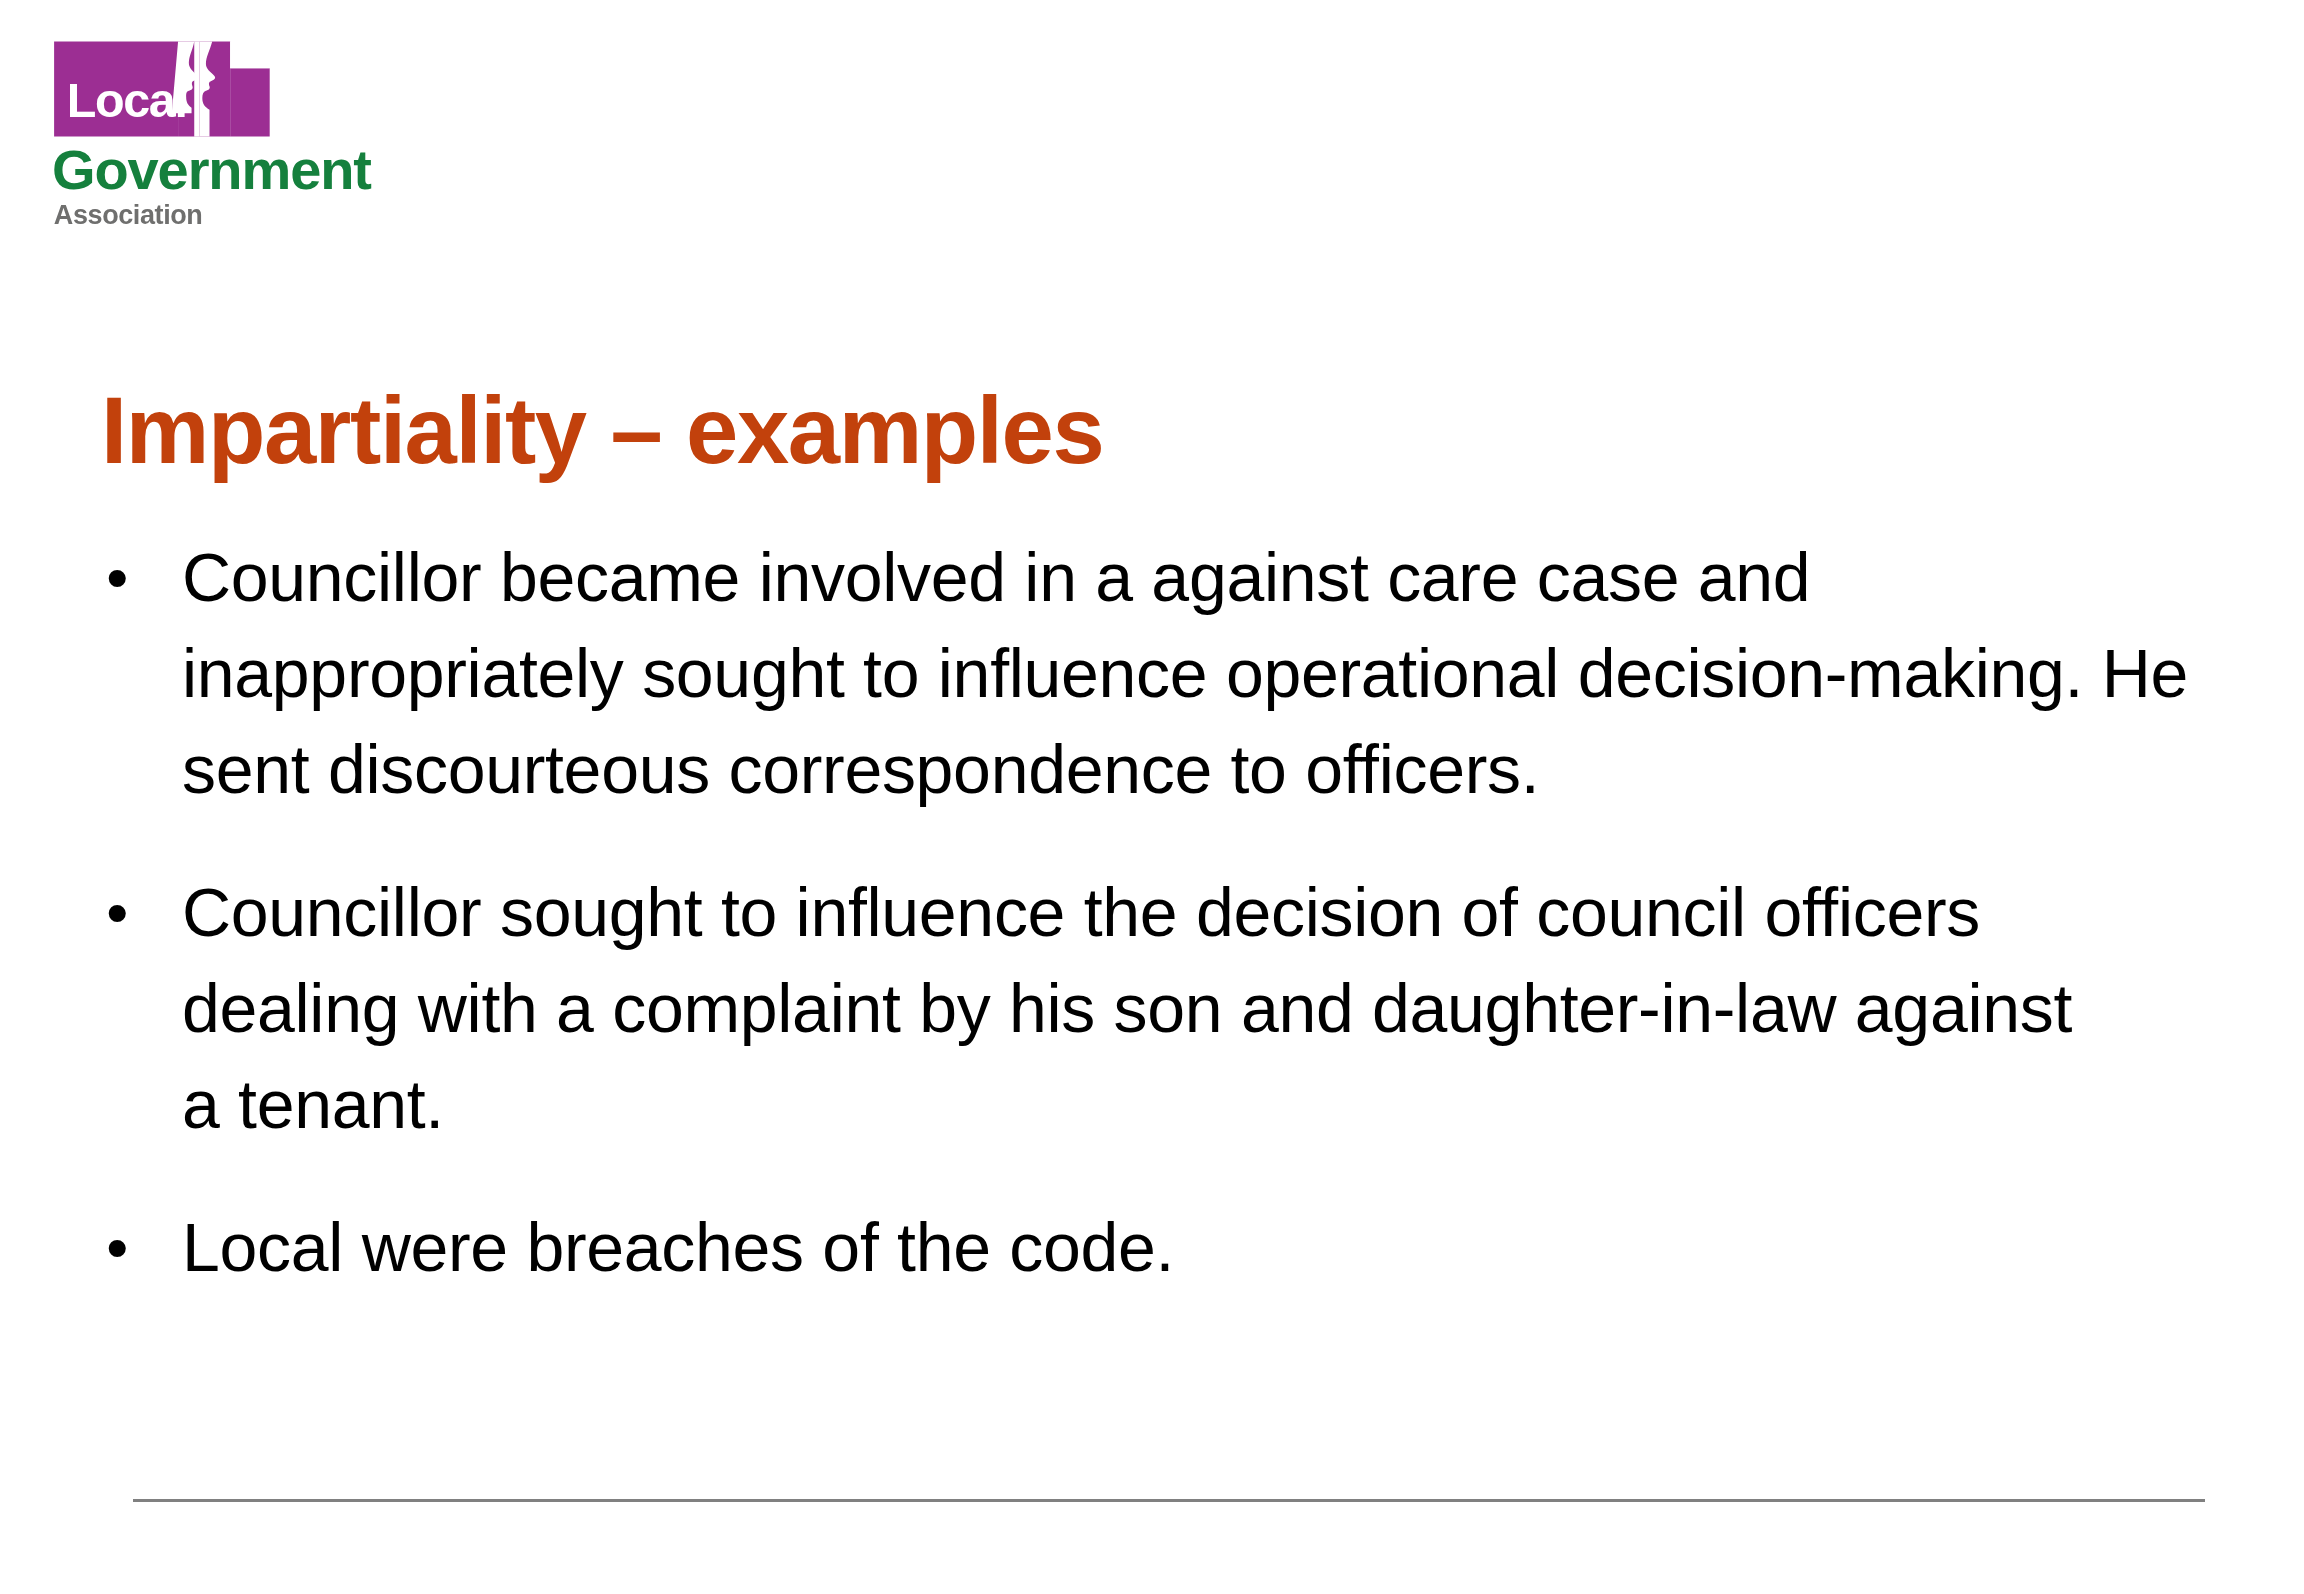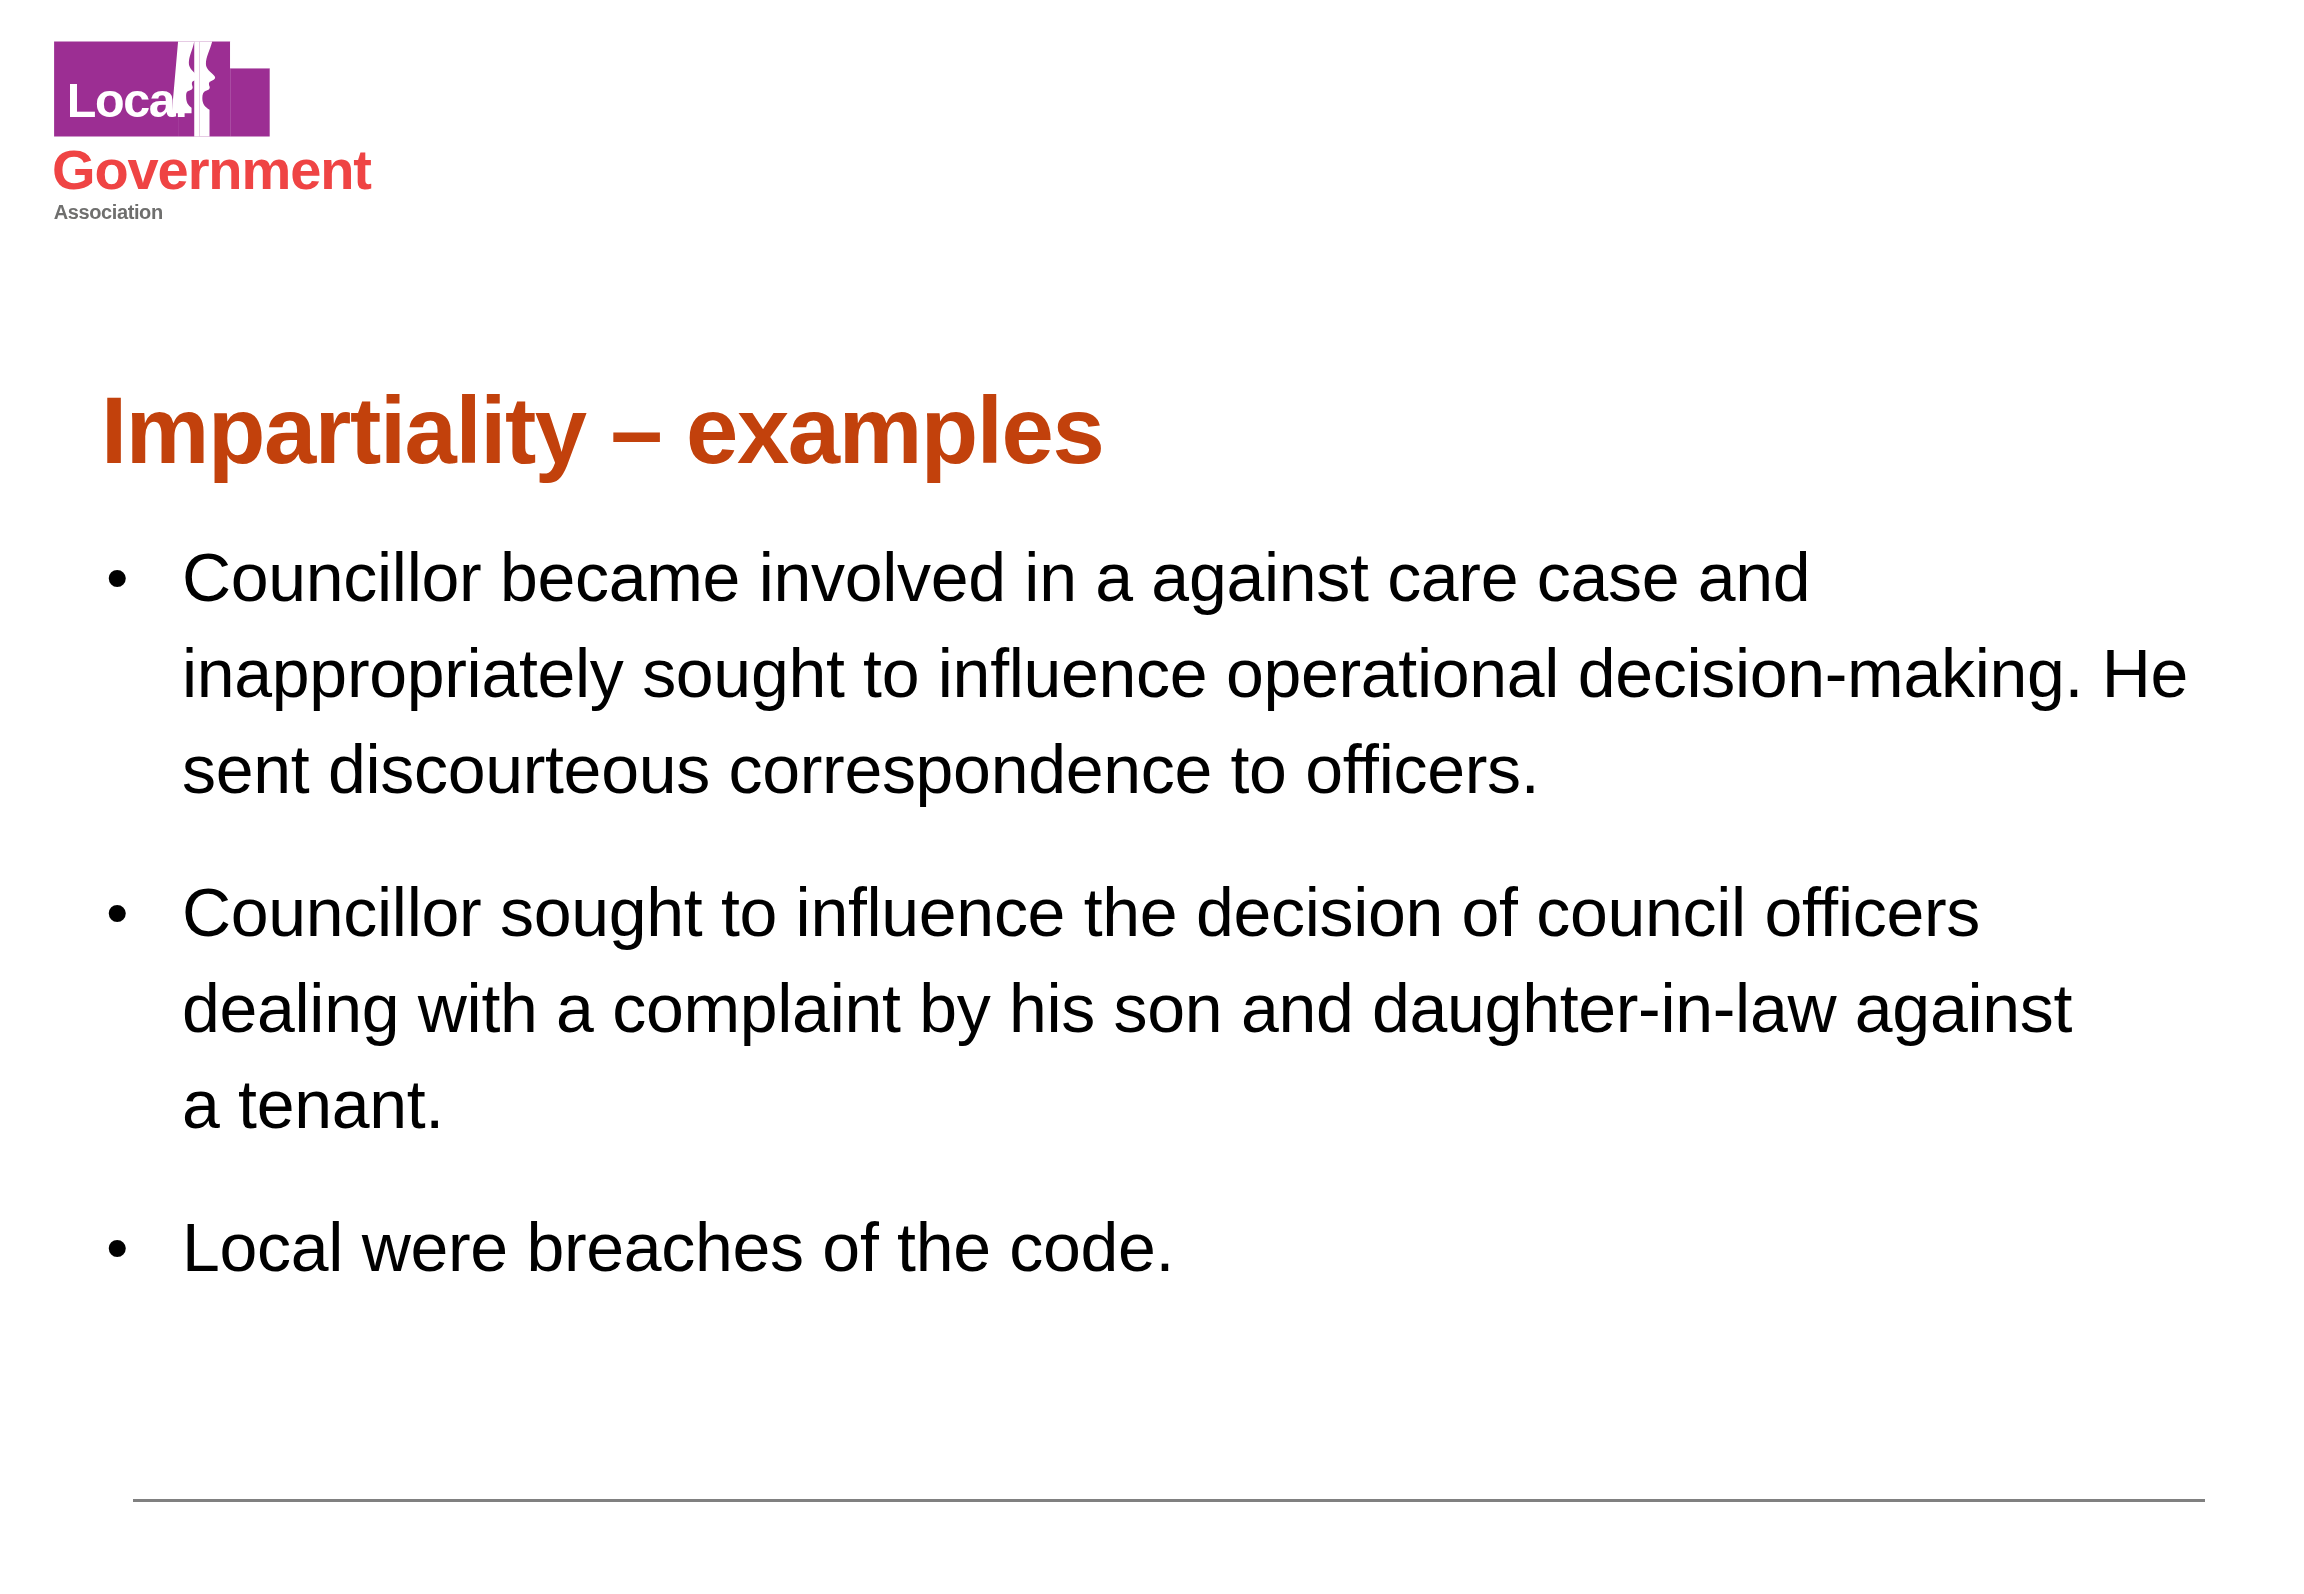--- a/index.html
+++ b/index.html
@@ -35,30 +35,30 @@
     top: 0;
     width: 218px;
     height: 106px;
   }
   #logo-word-government {
     position: absolute;
     left: 0px;
     top: 106px;
     font-size: 56px;
     font-weight: 700;
-    color: #ef4444;
+    color: #15803d;
     letter-spacing: -1.1px;
     line-height: 1;
     white-space: nowrap;
   }
   #logo-word-association {
     position: absolute;
     left: 1.8px;
     top: 166px;
-    font-size: 20px;
+    font-size: 27px;
     font-weight: 700;
     color: #6f6f6e;
     letter-spacing: -0.4px;
     line-height: 1;
     white-space: nowrap;
   }
 
   
   #title {
     position: absolute;

